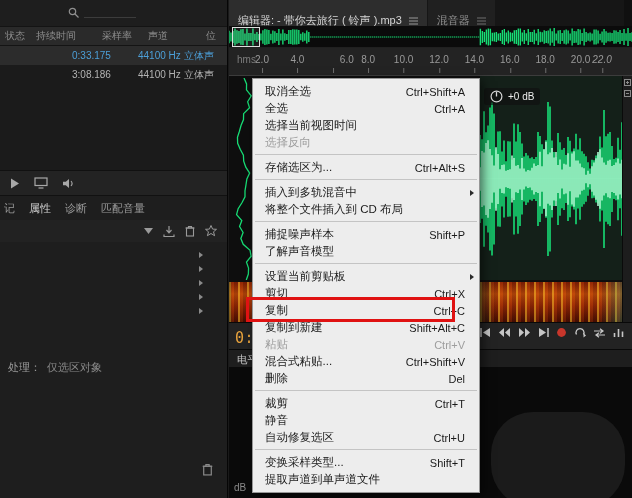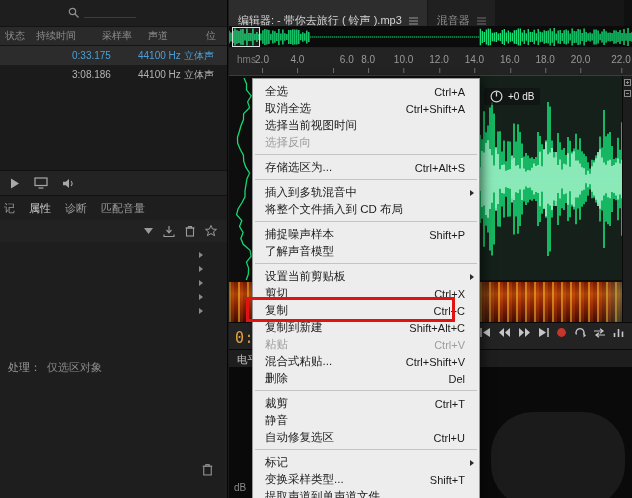--- a/index.html
+++ b/index.html
@@ -217,21 +217,21 @@
           <div class="tick" style="left: 33px;">2.0</div>
           <div class="tick" style="left: 68.4px;">4.0</div>
           <div class="tick" style="left: 103.8px; padding-left: 28px;">6.0</div>
           <div class="tick" style="left: 139.2px;">8.0</div>
           <div class="tick" style="left: 174.6px;">10.0</div>
           <div class="tick" style="left: 210px;">12.0</div>
           <div class="tick" style="left: 245.4px;">14.0</div>
           <div class="tick" style="left: 280.8px;">16.0</div>
           <div class="tick" style="left: 316.2px;">18.0</div>
           <div class="tick" style="left: 351.6px;">20.0</div>
-          <div class="tick" style="left: 392px;">22.0</div>
+          <div class="tick" style="left: 373px; font-style: italic;">22.0</div>
         </div>
     </div>
 
     <div class="wave-area">
       <svg class="sliver" width="24" height="202" viewBox="0 0 24 204">
         <path id="sliver-path" stroke-width="1.3" fill="none" d="M12 0 L14.6 6 L14.5 12 L19.3 18 L15.7 24 L17.6 30 L11.6 36 L11.5 42 L9.0 48 L7.3 54 L5.4 60 L5.6 66 L8.2 72 L11.4 78 L11.7 84 L13.8 90 L17.7 96 L14.9 102 L14.0 108 L13.0 114 L13.0 120 L9.9 126 L6.1 132 L4.5 138 L9.8 144 L7.5 150 L11.1 156 L8.8 162 L11.2 168 L18.1 174 L19.2 180 L14.5 186 L16.6 192 L16.4 198 L14.3 204" stroke="#17dd75"></path>
       </svg>
       <div class="right-region">
         <div class="zero-line"></div>
         <svg width="142" height="190" viewBox="0 0 142 190" style="position:absolute;top:8px;left:0">
@@ -298,26 +298,26 @@
       <span class="levels-tab">电平</span>
     </div>
     <div class="levels-body">
       <div class="levels-blob"></div>
       <span class="db-label">dB</span>
     </div>
   </main>
 
   <div id="context-menu">
       <div class="menu-item">
+        <span class="mlabel">取消全选</span>
+        <span class="shortcut">Ctrl+Shift+A</span>
+      </div>
+      <div class="menu-item">
         <span class="mlabel">全选</span>
         <span class="shortcut">Ctrl+A</span>
-      </div>
-      <div class="menu-item">
-        <span class="mlabel">取消全选</span>
-        <span class="shortcut">Ctrl+Shift+A</span>
       </div>
       <div class="menu-item">
         <span class="mlabel">选择当前视图时间</span>
         <span class="shortcut"></span>
       </div>
       <div class="menu-item disabled">
         <span class="mlabel">选择反向</span>
         <span class="shortcut"></span>
       </div>
       <div class="menu-sep"></div>
@@ -390,29 +390,20 @@
       <div class="menu-item">
         <span class="mlabel">静音</span>
         <span class="shortcut"></span>
       </div>
       <div class="menu-item">
         <span class="mlabel">自动修复选区</span>
         <span class="shortcut">Ctrl+U</span>
       </div>
       <div class="menu-sep"></div>
       <div class="menu-item">
-        <span class="mlabel">标记</span>
-        <span class="shortcut"></span>
-        <span class="subarrow">
-          <svg width="6" height="8" viewBox="0 0 6 8">
-            <path d="M1 1 L5 4 L1 7 Z" fill="#2a2a2a"></path>
-          </svg>
-        </span>
-      </div>
-      <div class="menu-item">
         <span class="mlabel">变换采样类型...</span>
         <span class="shortcut">Shift+T</span>
       </div>
       <div class="menu-item">
         <span class="mlabel">提取声道到单声道文件</span>
         <span class="shortcut"></span>
       </div>
     </div>
   <div id="copy-highlight" style="top: 297px; border-color: rgb(224, 18, 18);"></div>
 

